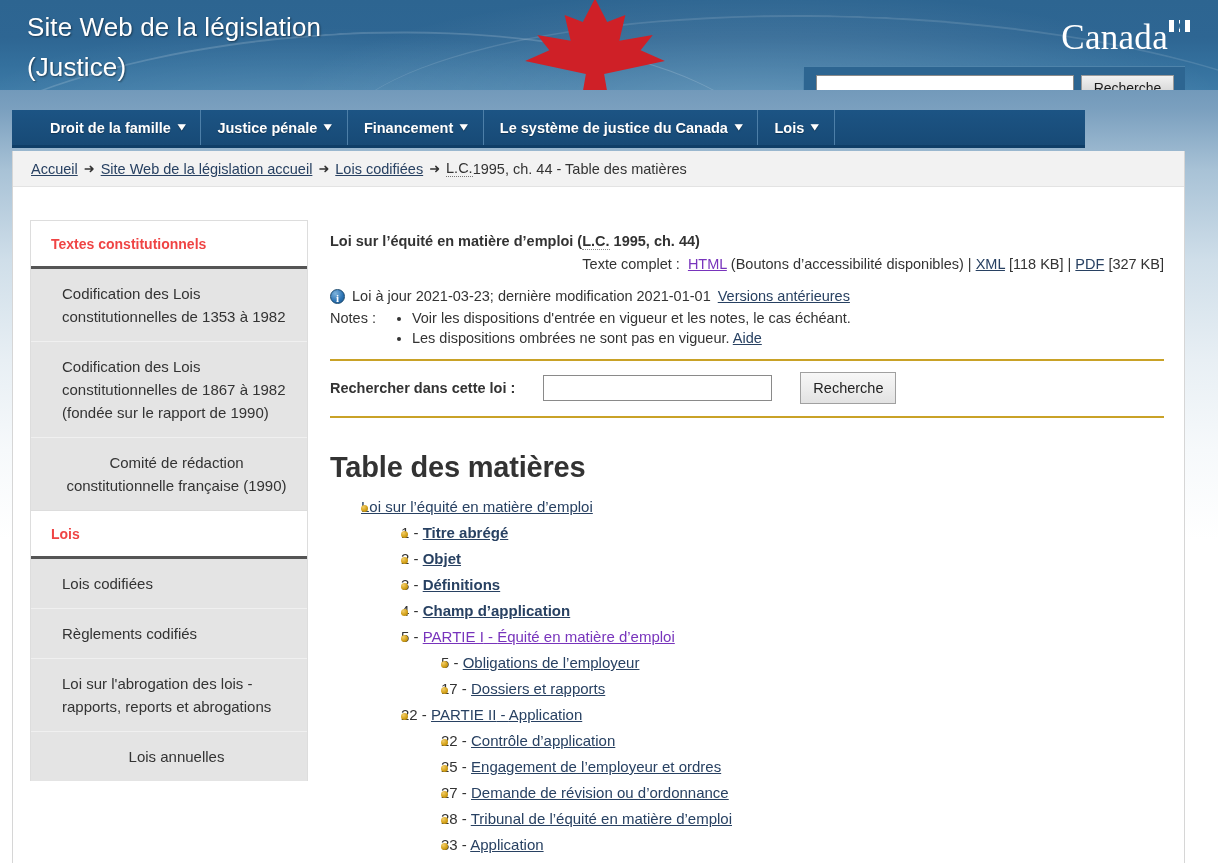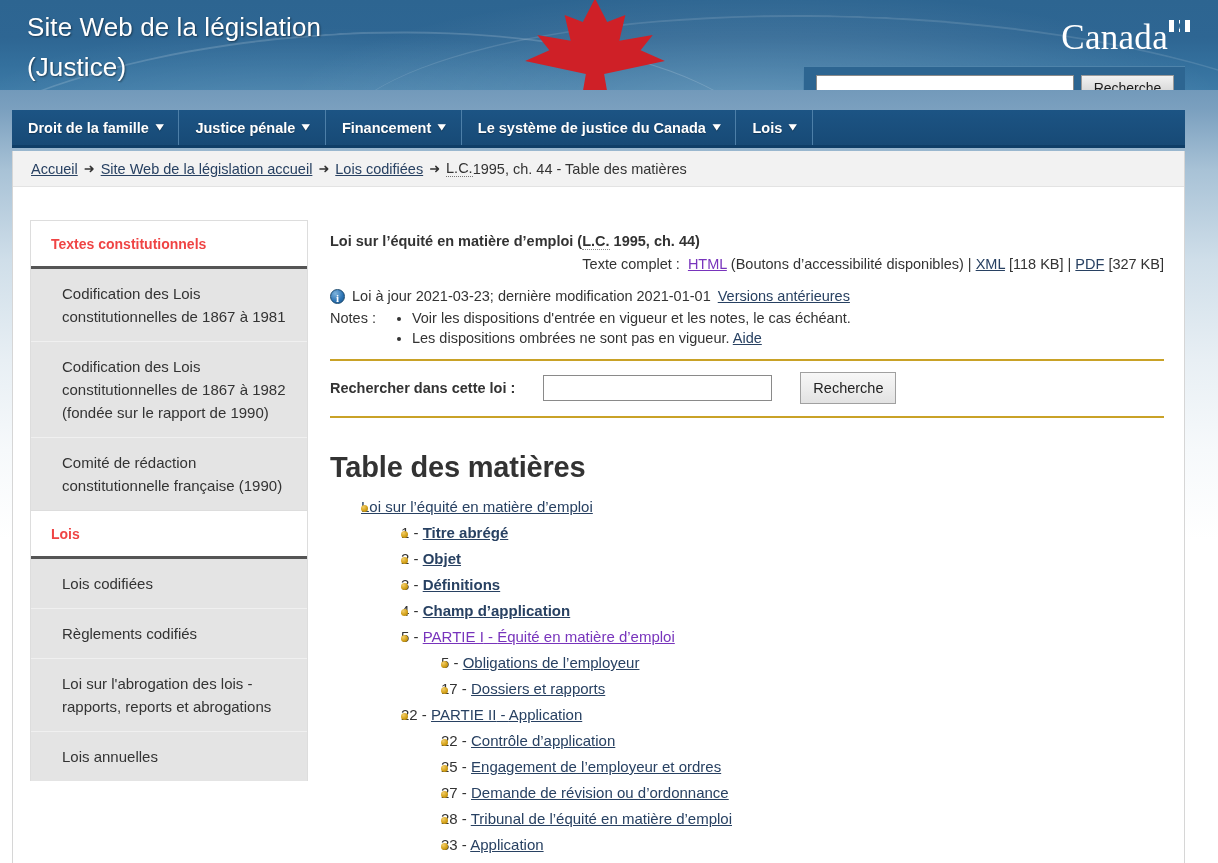--- a/index.html
+++ b/index.html
@@ -113,24 +113,25 @@
     color: #1a1a1a;
     font-family: "Liberation Sans", sans-serif;
     font-size: 14px;
     cursor: pointer;
     padding: 0 8px;
   }
 
   
   #navbar {
     position: absolute; left: 12px; top: 110px;
-    width: 1173px; height: 38px;
+    width: 1073px; height: 38px;
     background: linear-gradient(to bottom, #1c5484 0%, #1a4f7d 50%, #174a76 100%);
     display: flex;
     border-bottom: 3px solid #0f3e67;
+    padding-left: 22px;
   }
   #navbar .navitem {
     display: flex; align-items: center;
     padding: 0 16px;
     color: #ffffff;
     font-size: 14.5px;
     font-weight: bold;
     border-right: 1px solid #4d7fa8;
     white-space: nowrap;
     cursor: pointer;
@@ -201,21 +202,21 @@
   }
   .side-item {
     background: #e4e4e4;
     padding: 13px 16px 13px 31px;
     font-size: 15px;
     line-height: 23px;
     color: #333333;
     border-bottom: 1px solid #f0f0f0;
     cursor: pointer;
   }
-  .side-item:last-child { border-bottom: none; }
+  .side-item:last-child { border-bottom: none; text-align: center; }
 
   
   #main {
     flex: 1;
     padding: 0 20px 0 22px;
   }
 
   #docinfo {
     margin-top: 44px;
     font-size: 14.5px;
@@ -385,21 +386,21 @@
       <span class="abbr">L.C.</span>
         <span> 1995, ch. 44 -  Table des matières</span>
     </div>
 
     <div id="cols">
 
       <div id="sidebar">
 
         <div class="side-block">
           <div class="side-head">Textes constitutionnels</div>
-          <div class="side-item">Codification des Lois constitutionnelles de 1867 à 1981</div>
+          <div class="side-item">Codification des Lois constitutionnelles de 1353 à 1982</div>
           <div class="side-item">Codification des Lois constitutionnelles de 1867 à 1982 (fondée sur le rapport de 1990)</div>
           <div class="side-item">Comité de rédaction constitutionnelle française (1990)</div>
         </div>
 
         <div class="side-block">
           <div class="side-head">Lois</div>
           <div class="side-item">Lois codifiées</div>
           <div class="side-item">Règlements codifiés</div>
           <div class="side-item">Loi sur l'abrogation des lois - rapports, reports et abrogations</div>
           <div class="side-item">Lois annuelles</div>

